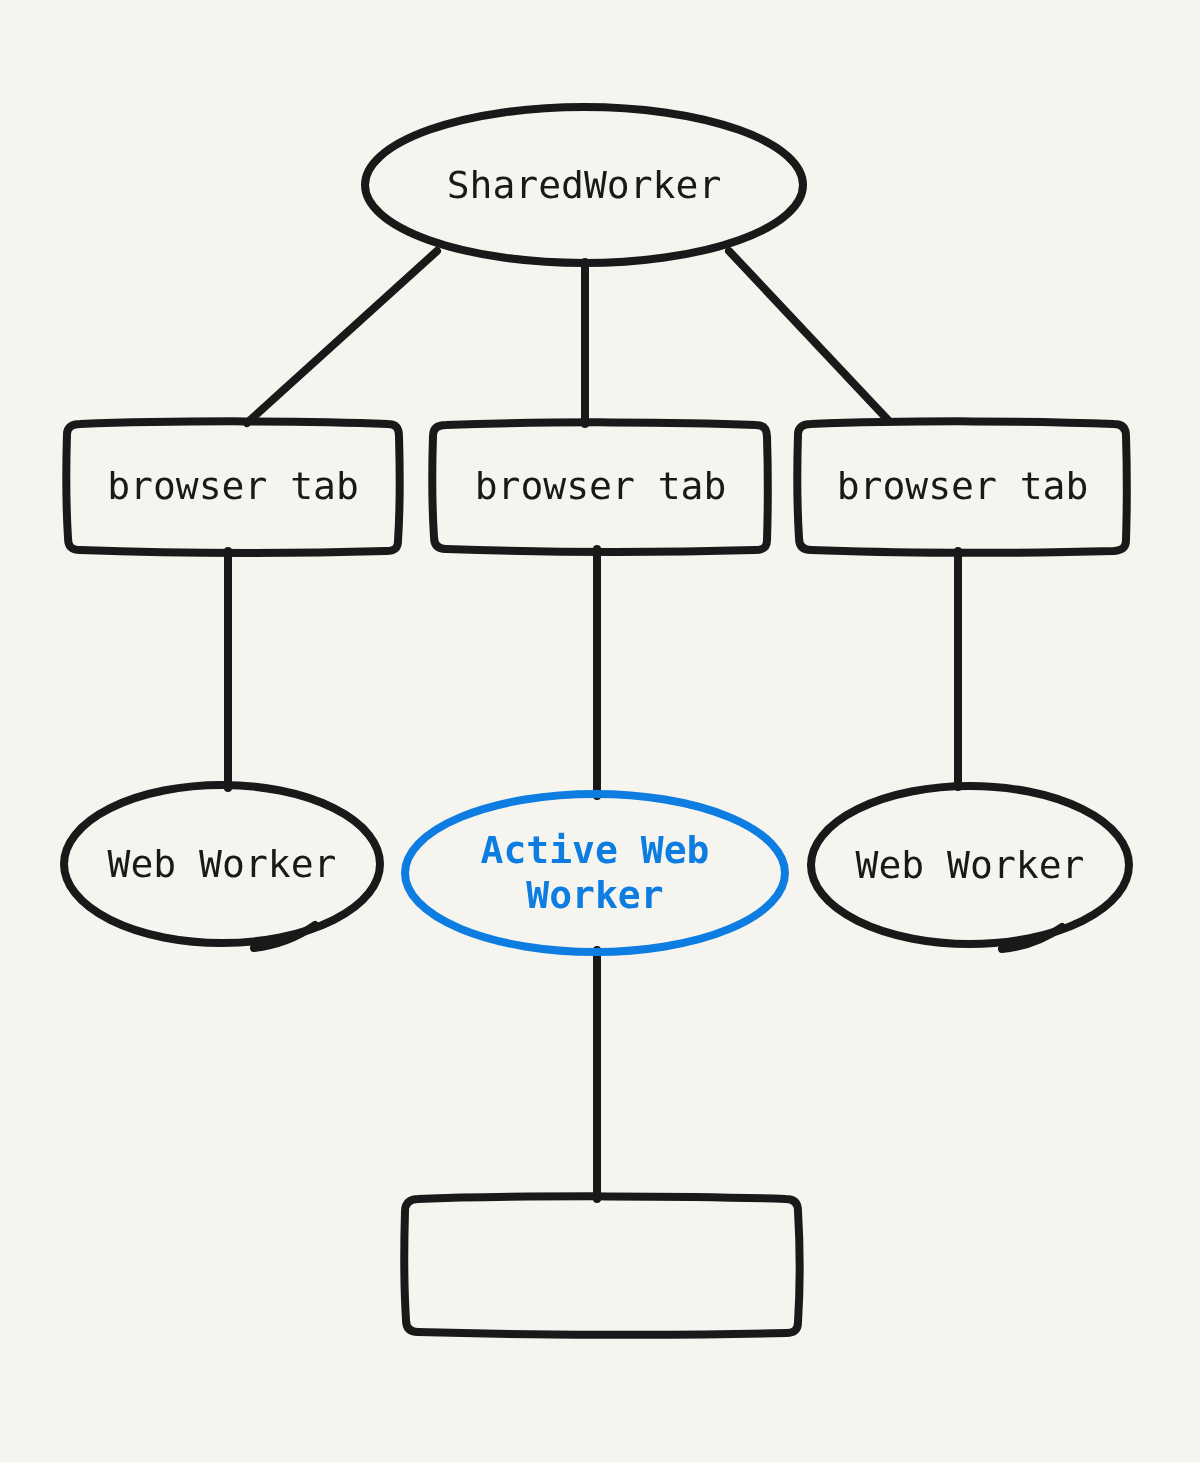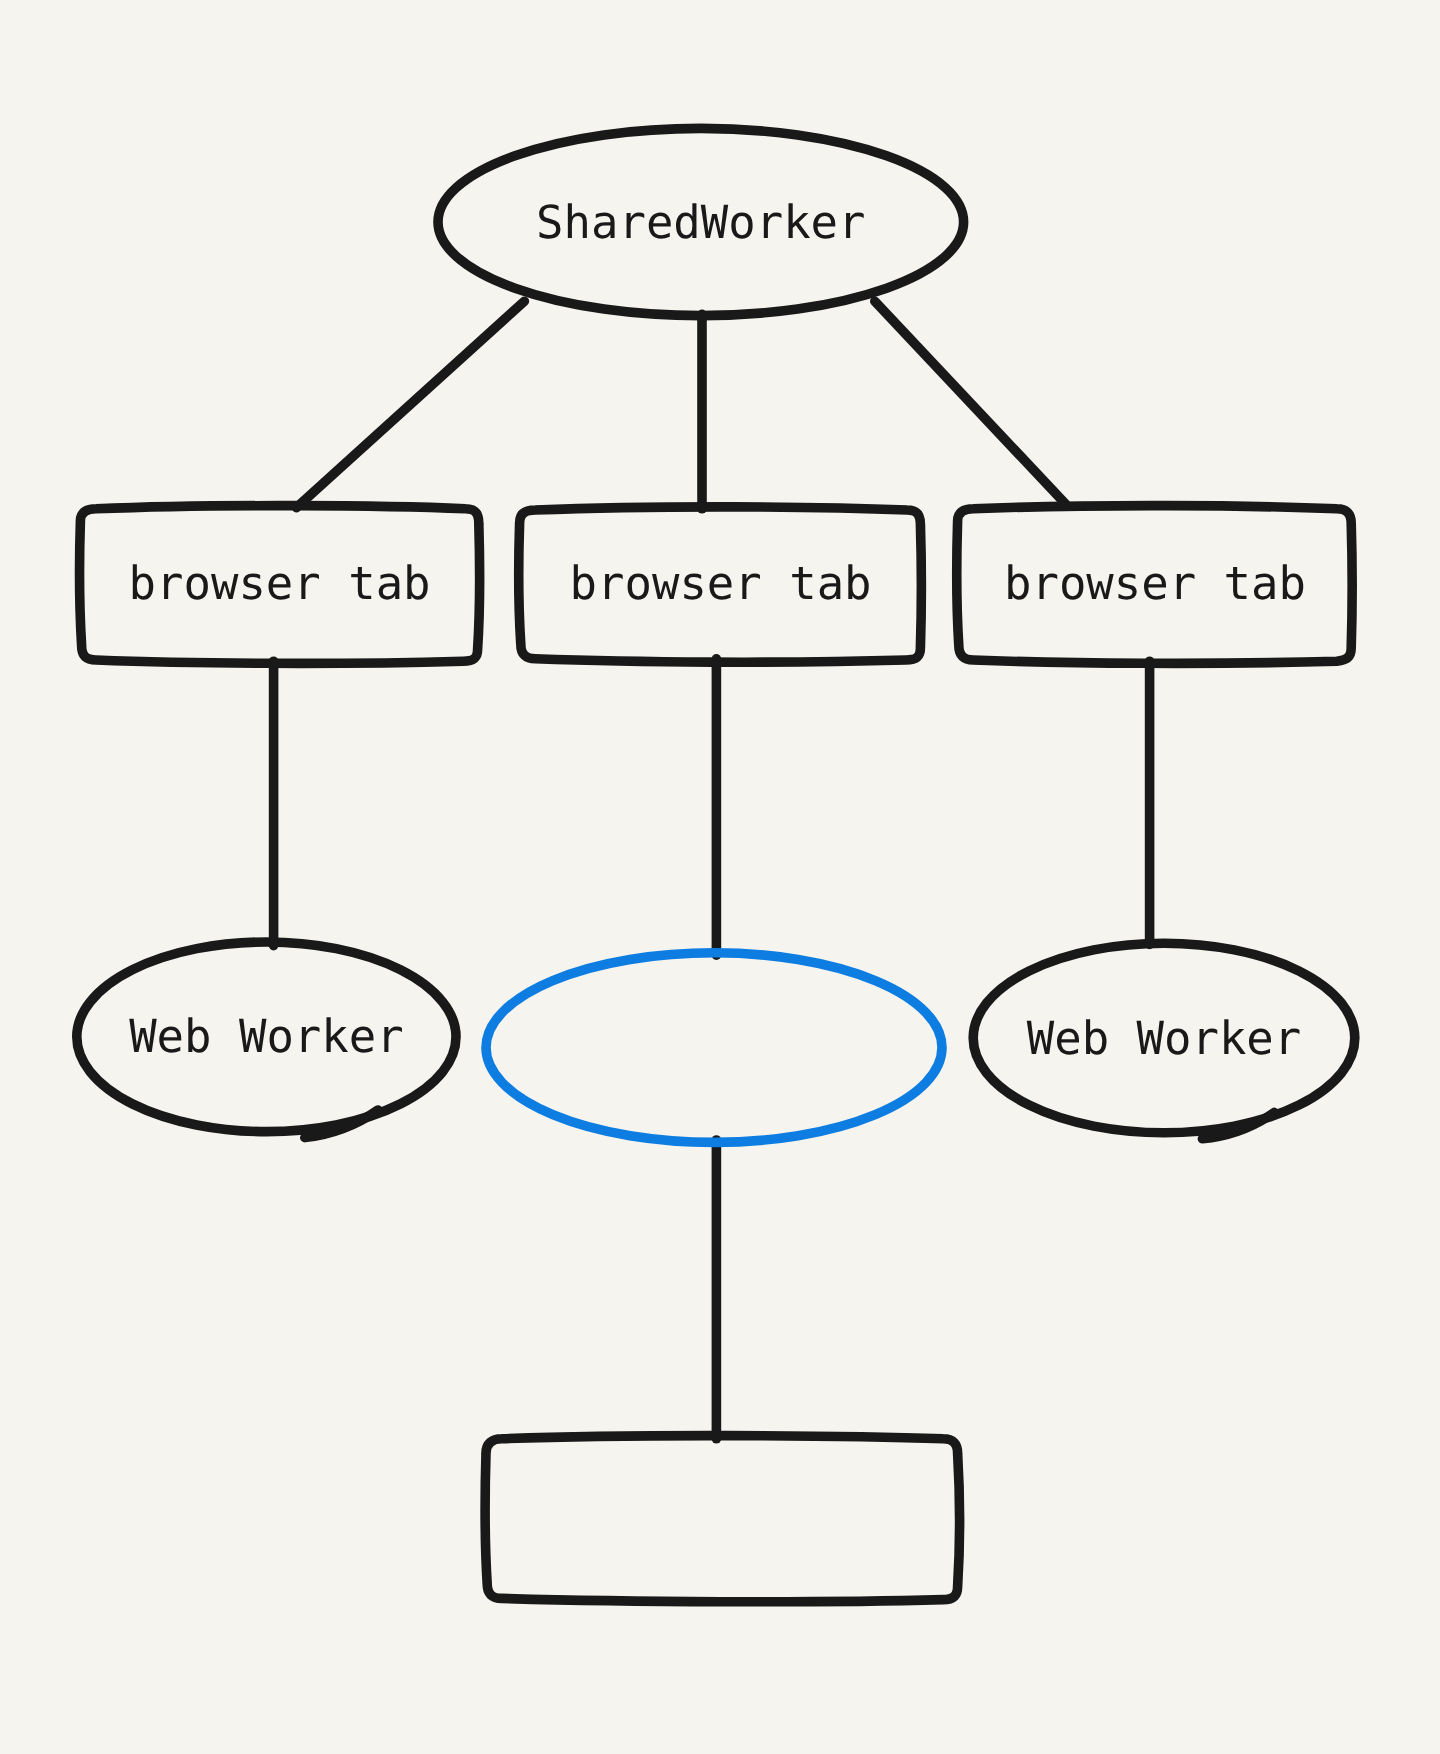--- a/index.html
+++ b/index.html
@@ -125,17 +125,18 @@
     <div class="label lbl-shared">SharedWorker</div>
 
     <div class="label lbl-tab-left">browser tab</div>
 
     <div class="label lbl-tab-center">browser tab</div>
 
     <div class="label lbl-tab-right">browser tab</div>
 
     <div class="label lbl-worker-left">Web Worker</div>
 
+    <div class="label accent lbl-worker-active">Active Web Worker</div>
 
     <div class="label lbl-worker-right">Web Worker</div>
 
   </div>
 </div>
 
 </body></html>

